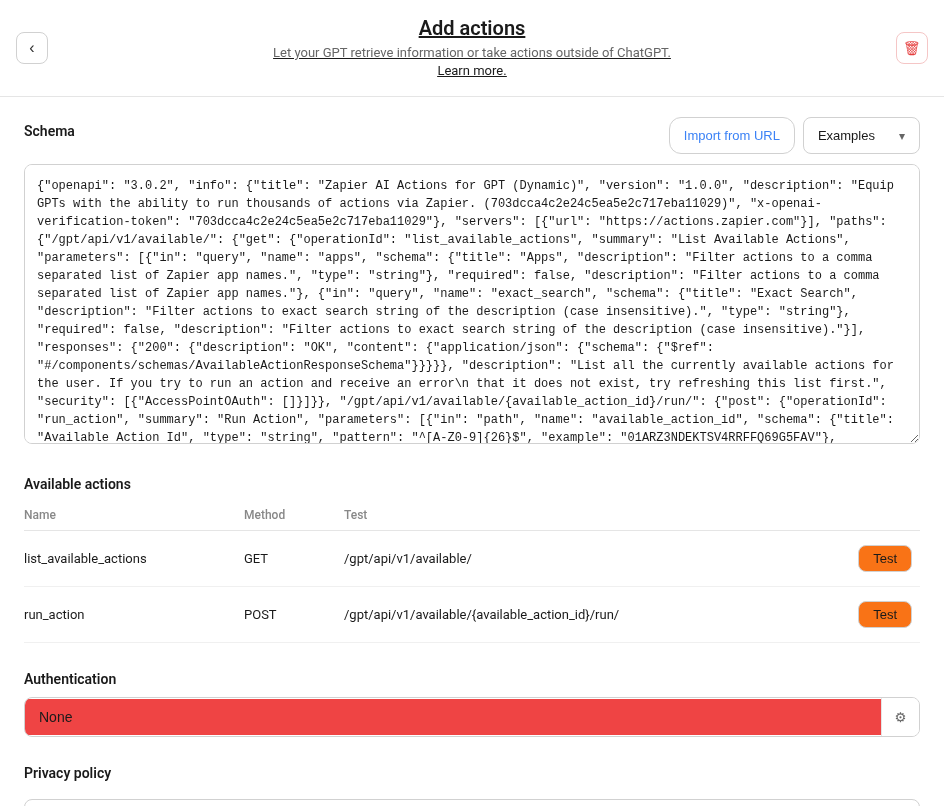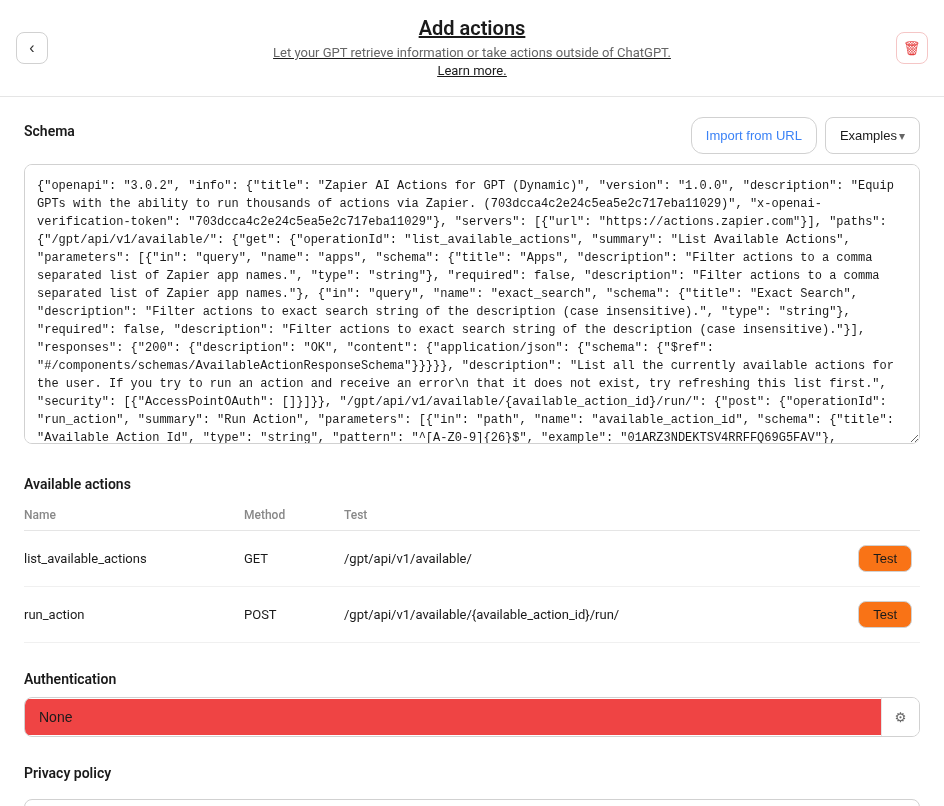--- a/index.html
+++ b/index.html
@@ -113,21 +113,21 @@
     .btn-examples {
       padding: 6px 14px;
       border: 1px solid #d1d1d1;
       border-radius: 8px;
       background: #fff;
       font-size: 13px;
       cursor: pointer;
       color: #1a1a1a;
       display: flex;
       align-items: center;
-      gap: 2px;
+      gap: 24px;
     }
 
     .schema-textarea {
       width: 100%;
       height: 280px;
       border: 1px solid #d1d1d1;
       border-radius: 8px;
       padding: 12px;
       font-family: 'Courier New', Courier, monospace;
       font-size: 12px;

